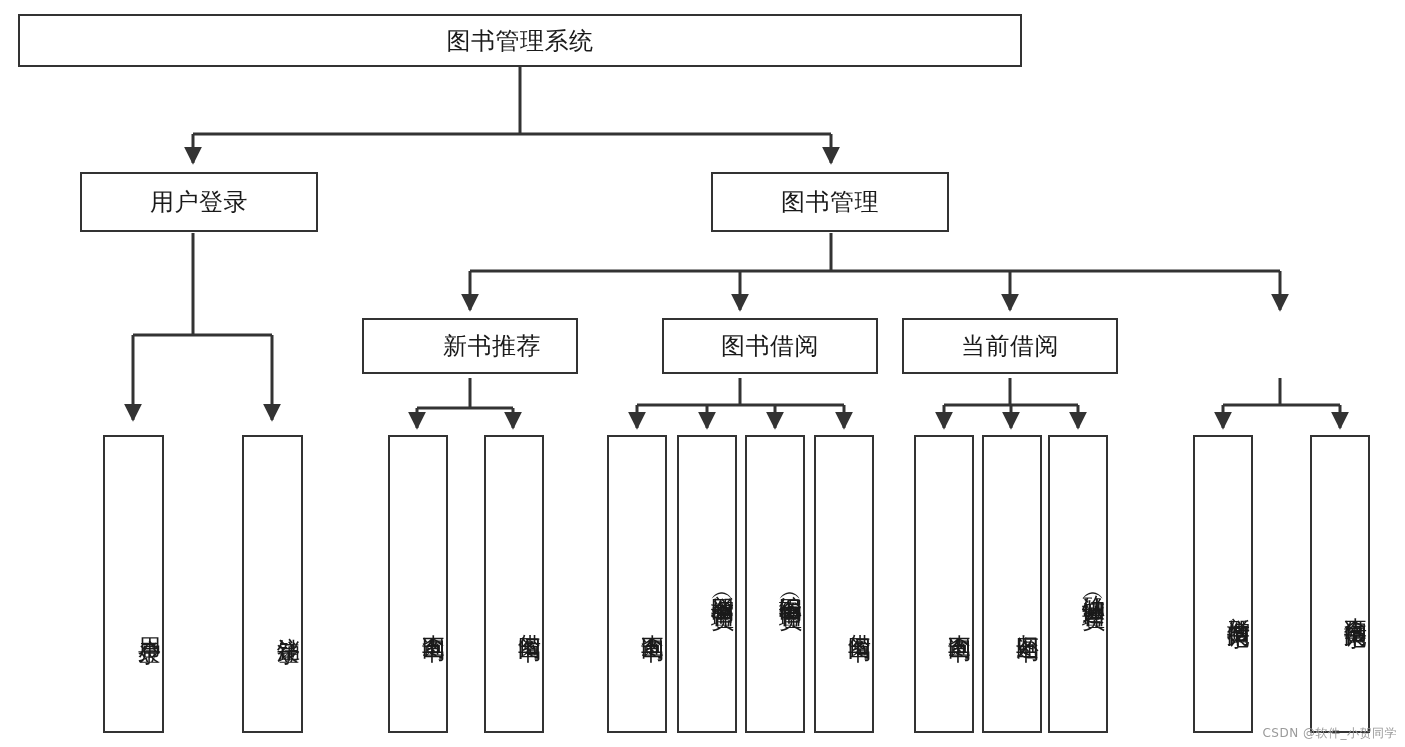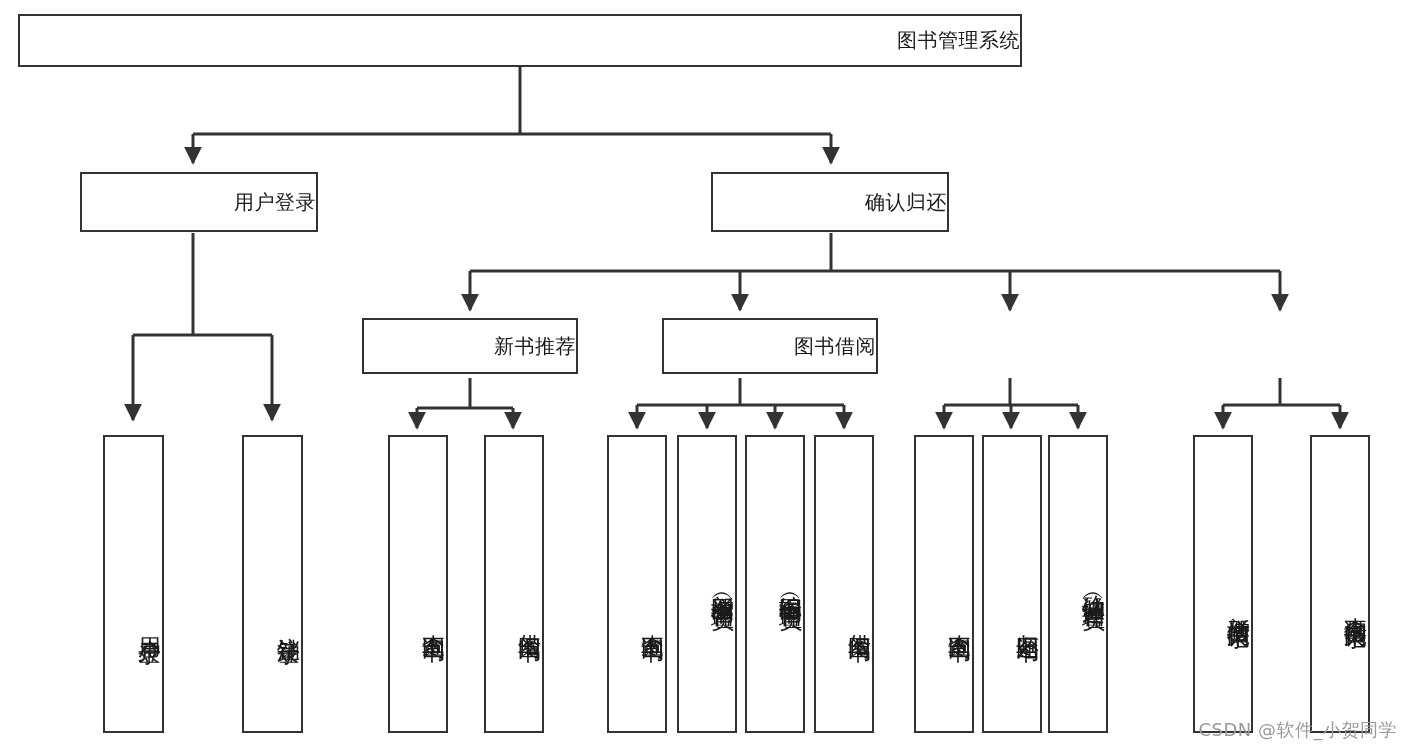--- a/index.html
+++ b/index.html
@@ -29,23 +29,22 @@
     position: absolute;
     box-sizing: border-box;
     background: #ffffff;
     border: 2.5px solid #333333;
     display: flex;
     align-items: center;
     justify-content: center;
     color: #1a1a1a;
   }
   .node.horiz {
-    font-size: 20px;
+    font-size: 24px;
     letter-spacing: 0.5px;
-    justify-content: flex-end;
   }
   .node.vert {
     writing-mode: vertical-rl;
     text-orientation: upright;
     font-size: 23px;
     letter-spacing: 2px;
     align-items: flex-start;
     justify-content: center;
     padding-top: 10px;
     line-height: 1.05;
@@ -56,21 +55,21 @@
   .node .label {
     display: block;
   }
   .node.horiz .label {
     white-space: nowrap;
   }
   #watermark {
     position: absolute;
     right: 8px;
     bottom: 5px;
-    font-size: 18px;
+    font-size: 12px;
     color: #9a9a9a;
     letter-spacing: 0.5px;
     white-space: nowrap;
   }
 </style>
 </head>
 <body>
 
 <div id="canvas">
 
@@ -127,31 +126,34 @@
 
   <div class="node horiz" style="left:18px; top:14px; width:1004px; height:53px;">
     <span class="label">图书管理系统</span>
   </div>
 
   <div class="node horiz" style="left:80px; top:172px; width:238px; height:60px;">
     <span class="label">用户登录</span>
   </div>
 
   <div class="node horiz" style="left:711px; top:172px; width:238px; height:60px;">
-    <span class="label">确认归还</span>
+    <span class="label">图书管理</span>
   </div>
 
   <div class="node horiz" style="left:362px; top:318px; width:216px; height:56px;padding-left:44px;">
     <span class="label">新书推荐</span>
   </div>
 
   <div class="node horiz" style="left:662px; top:318px; width:216px; height:56px;">
     <span class="label">图书借阅</span>
   </div>
 
+  <div class="node horiz" style="left:902px; top:318px; width:216px; height:56px;">
+    <span class="label">当前借阅</span>
+  </div>
 
 
   <div class="node vert" style="left:103px; top:435px; width:61px; height:298px; padding-top:78px;">
     <span class="label">用户登录</span>
   </div>
 
   <div class="node vert" style="left:242px; top:435px; width:61px; height:298px; padding-top:78px;">
     <span class="label">注销登录</span>
   </div>
 

